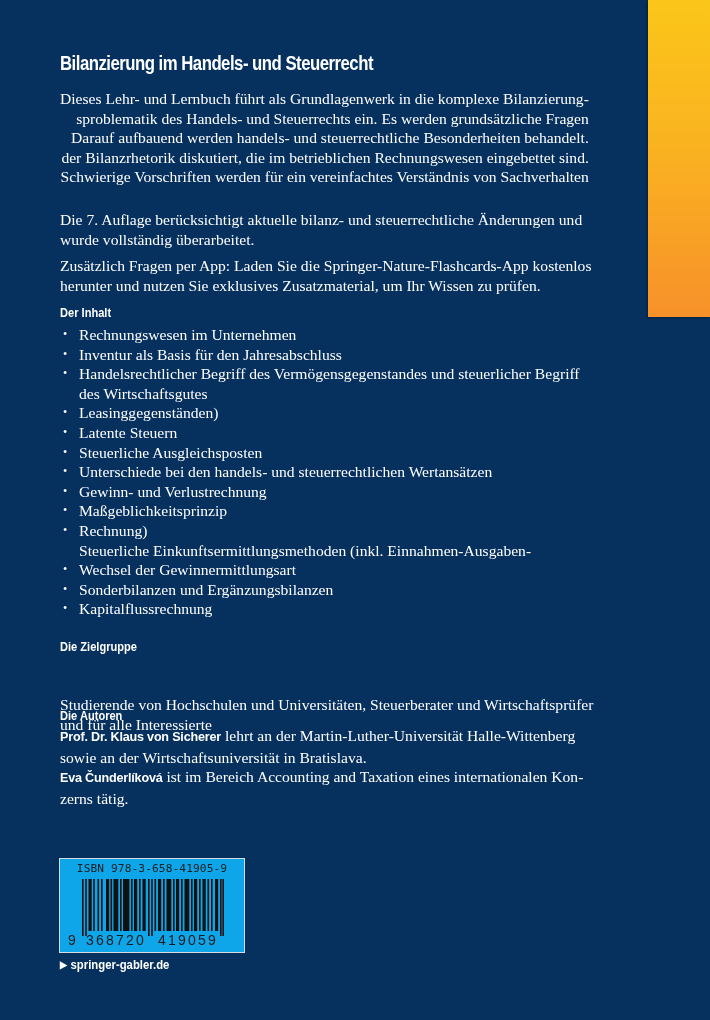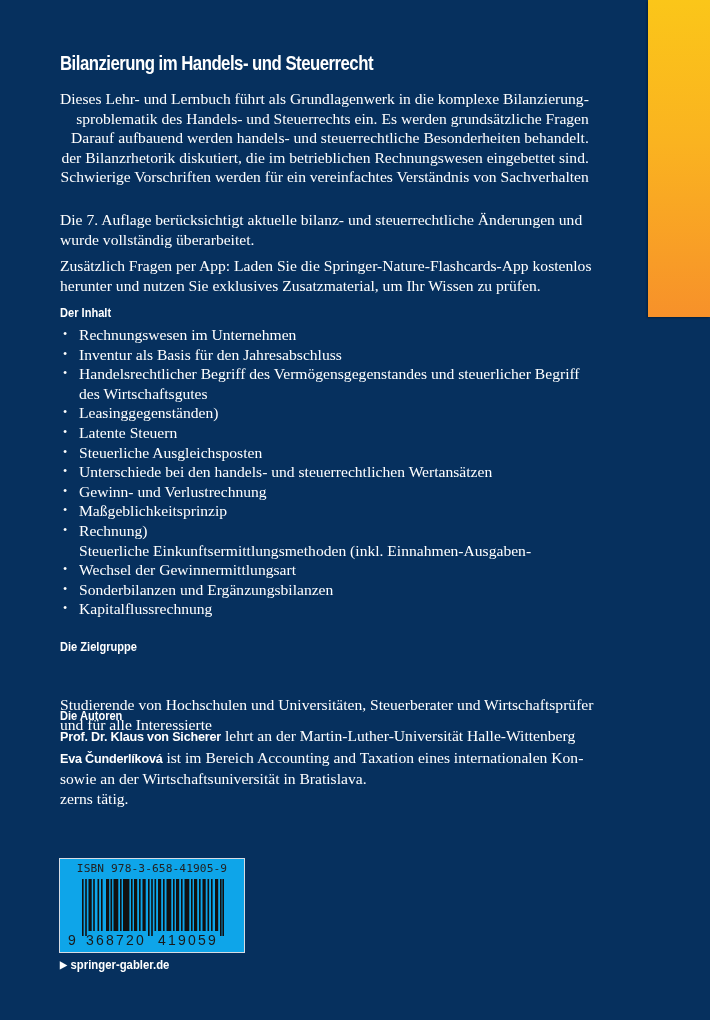--- a/index.html
+++ b/index.html
@@ -238,22 +238,22 @@
 
   <div class="section-heading" style="top:640px;">Die Zielgruppe</div>
   <div class="para" style="top:659px;margin-top:36px;">
     <span class="line">Studierende von Hochschulen und Universitäten, Steuerberater und Wirtschaftsprüfer</span>
     <span class="line">und für alle Interessierte</span>
   </div>
 
   <div class="section-heading" style="top:709px;">Die Autoren</div>
   <div class="para" style="top:726px;">
     <span class="line"><span class="author-name">Prof. Dr. Klaus von Sicherer</span><span> lehrt an der Martin-Luther-Universität Halle-Wittenberg</span></span>
+    <span class="line">sowie an der Wirtschaftsuniversität in Bratislava.</span>
     <span class="line"><span class="author-name">Eva Čunderlíková</span><span> ist im Bereich Accounting and Taxation eines internationalen Kon-</span></span>
-    <span class="line">sowie an der Wirtschaftsuniversität in Bratislava.</span>
     <span class="line">zerns tätig.</span>
   </div>
 
 </div>
 
 <div class="barcode-box">
   <div class="isbn-text">ISBN 978-3-658-41905-9</div>
   <svg class="bars" viewBox="0 0 142 57" preserveAspectRatio="none">
     <g fill="#111111">
       <rect x="0" y="0" width="1.6" height="57"></rect>

